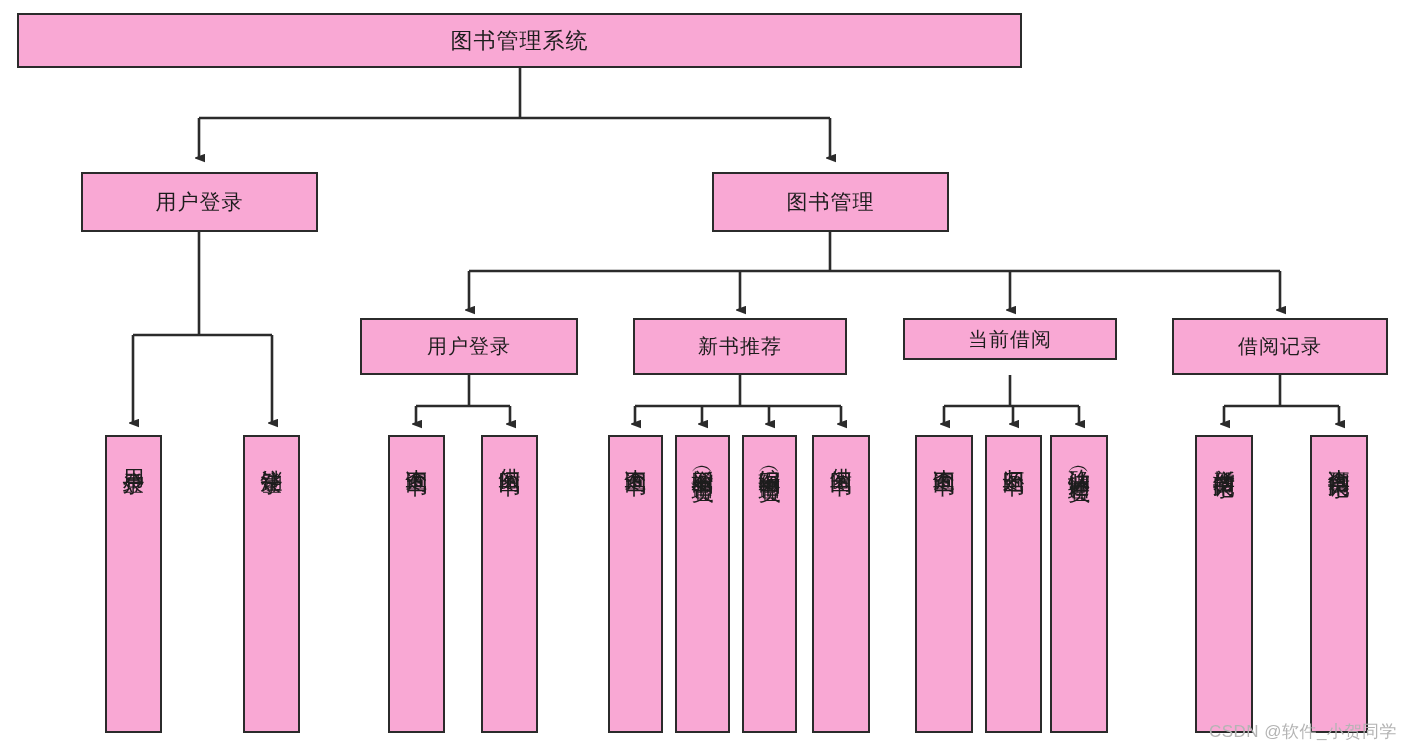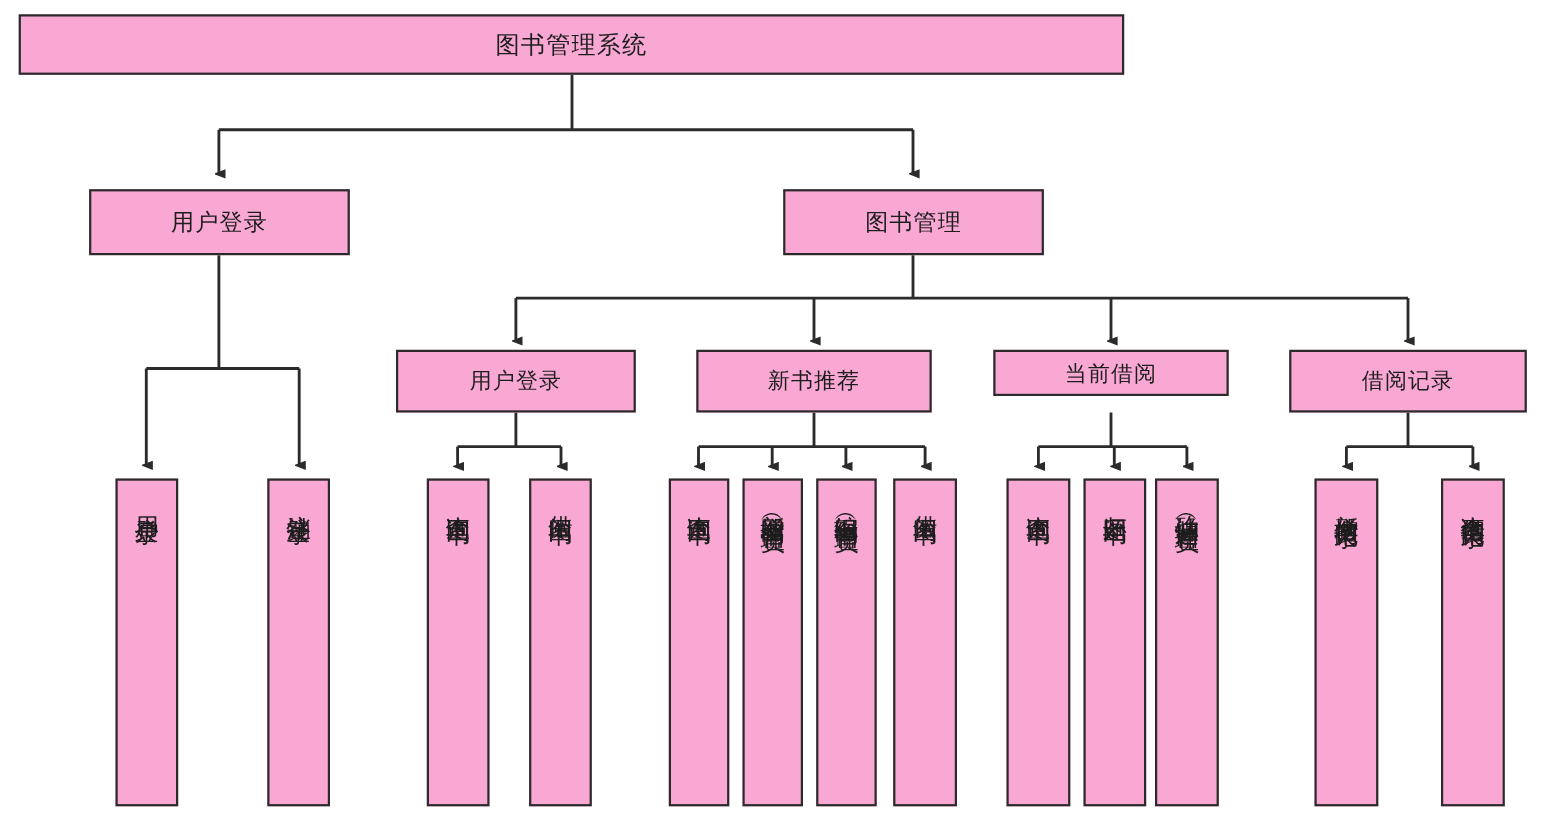--- a/index.html
+++ b/index.html
@@ -203,14 +203,15 @@
   </div>
 
   <div class="node leaf" style="left:1195px; top:435px; width:58px; height:298px;">
     <span class="vlabel">新增借阅记录</span>
   </div>
 
   <div class="node leaf" style="left:1310px; top:435px; width:58px; height:298px;">
     <span class="vlabel">查询借阅记录</span>
   </div>
 
+  <div id="watermark">CSDN @软件_小贺同学</div>
 
 </div>
 
 </body></html>

